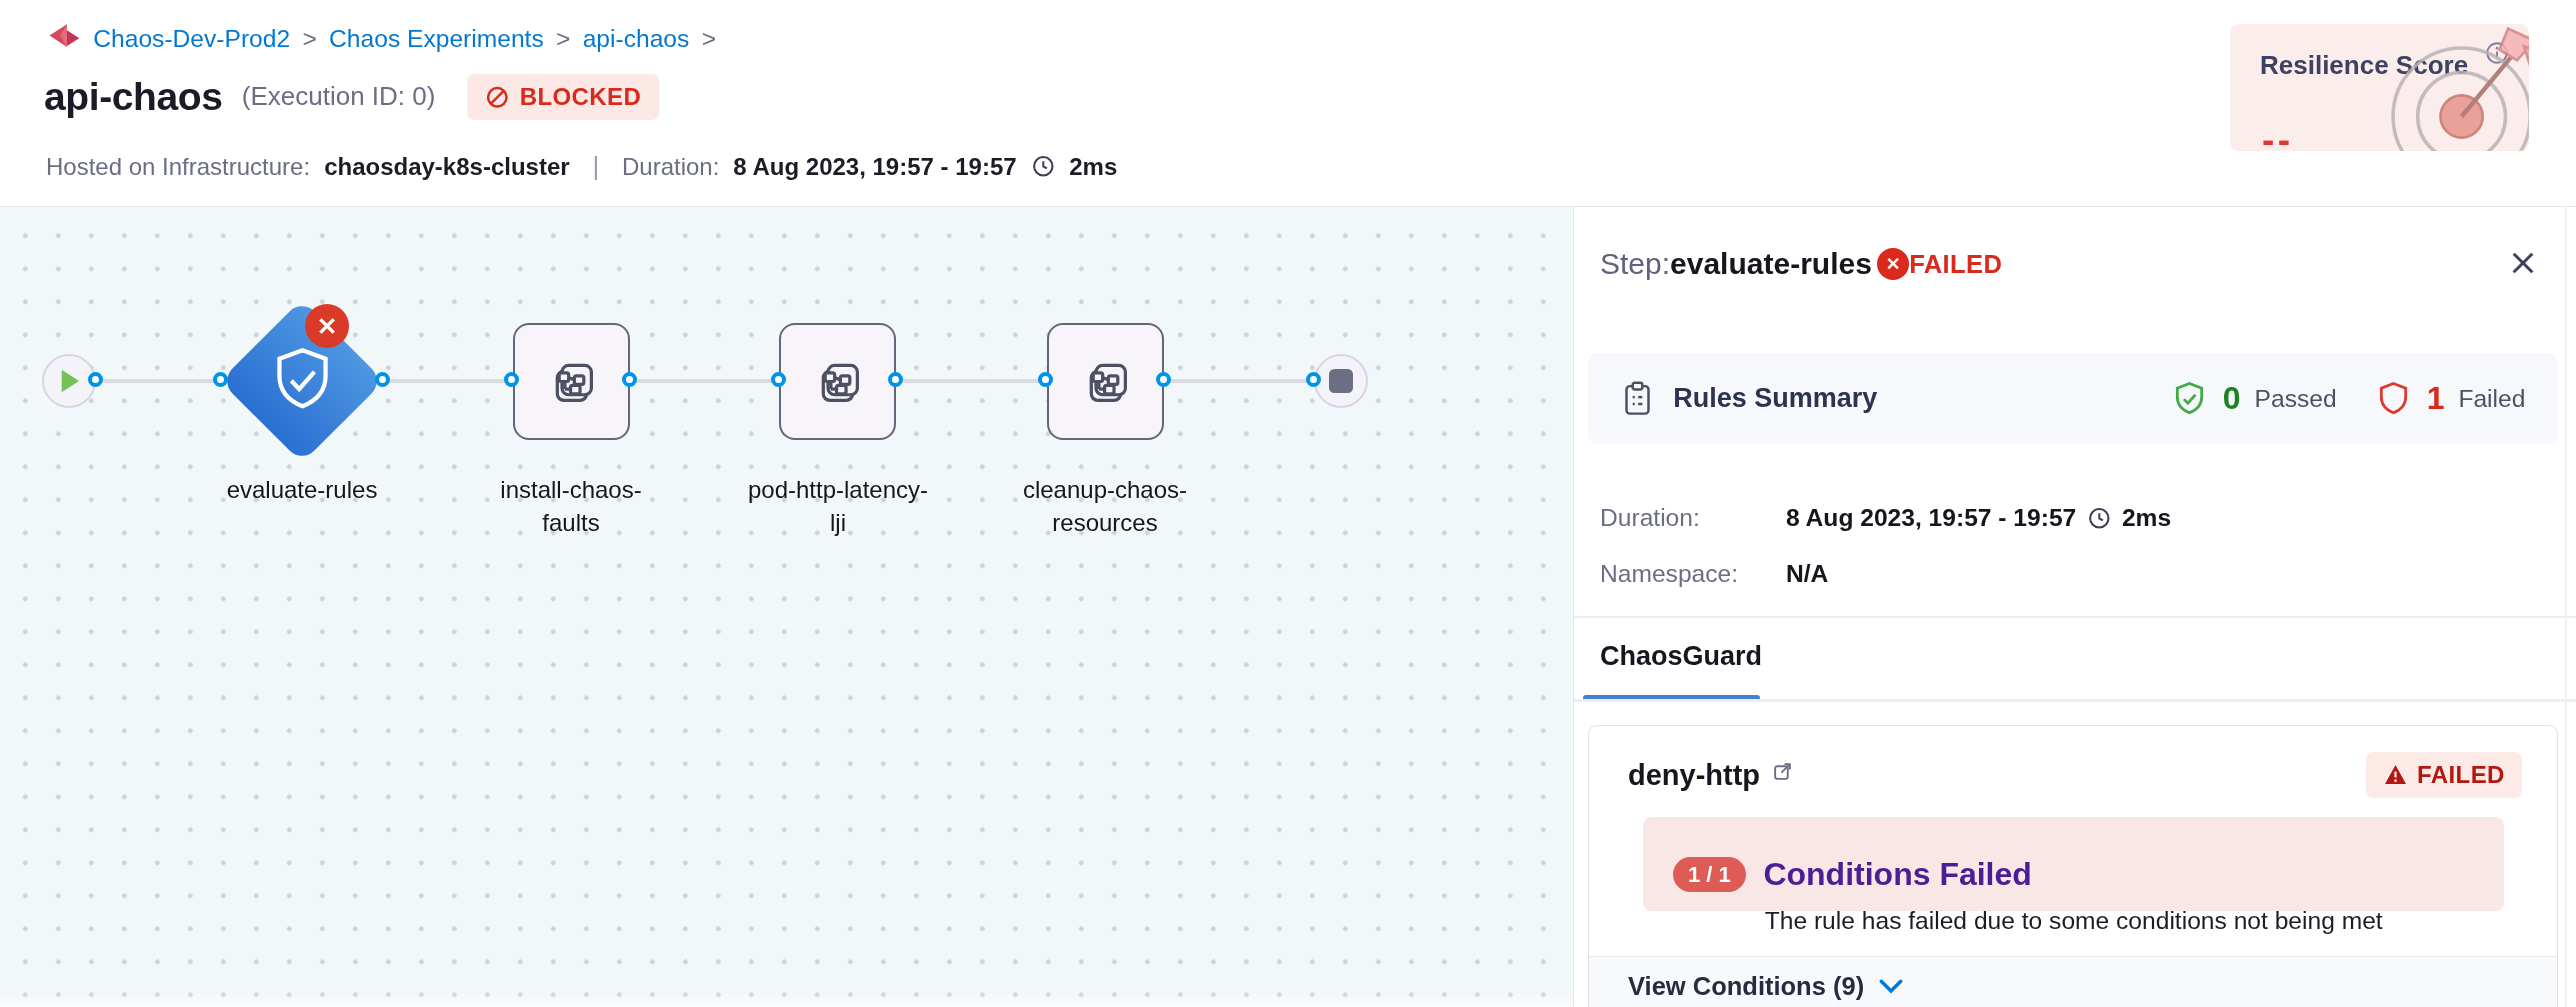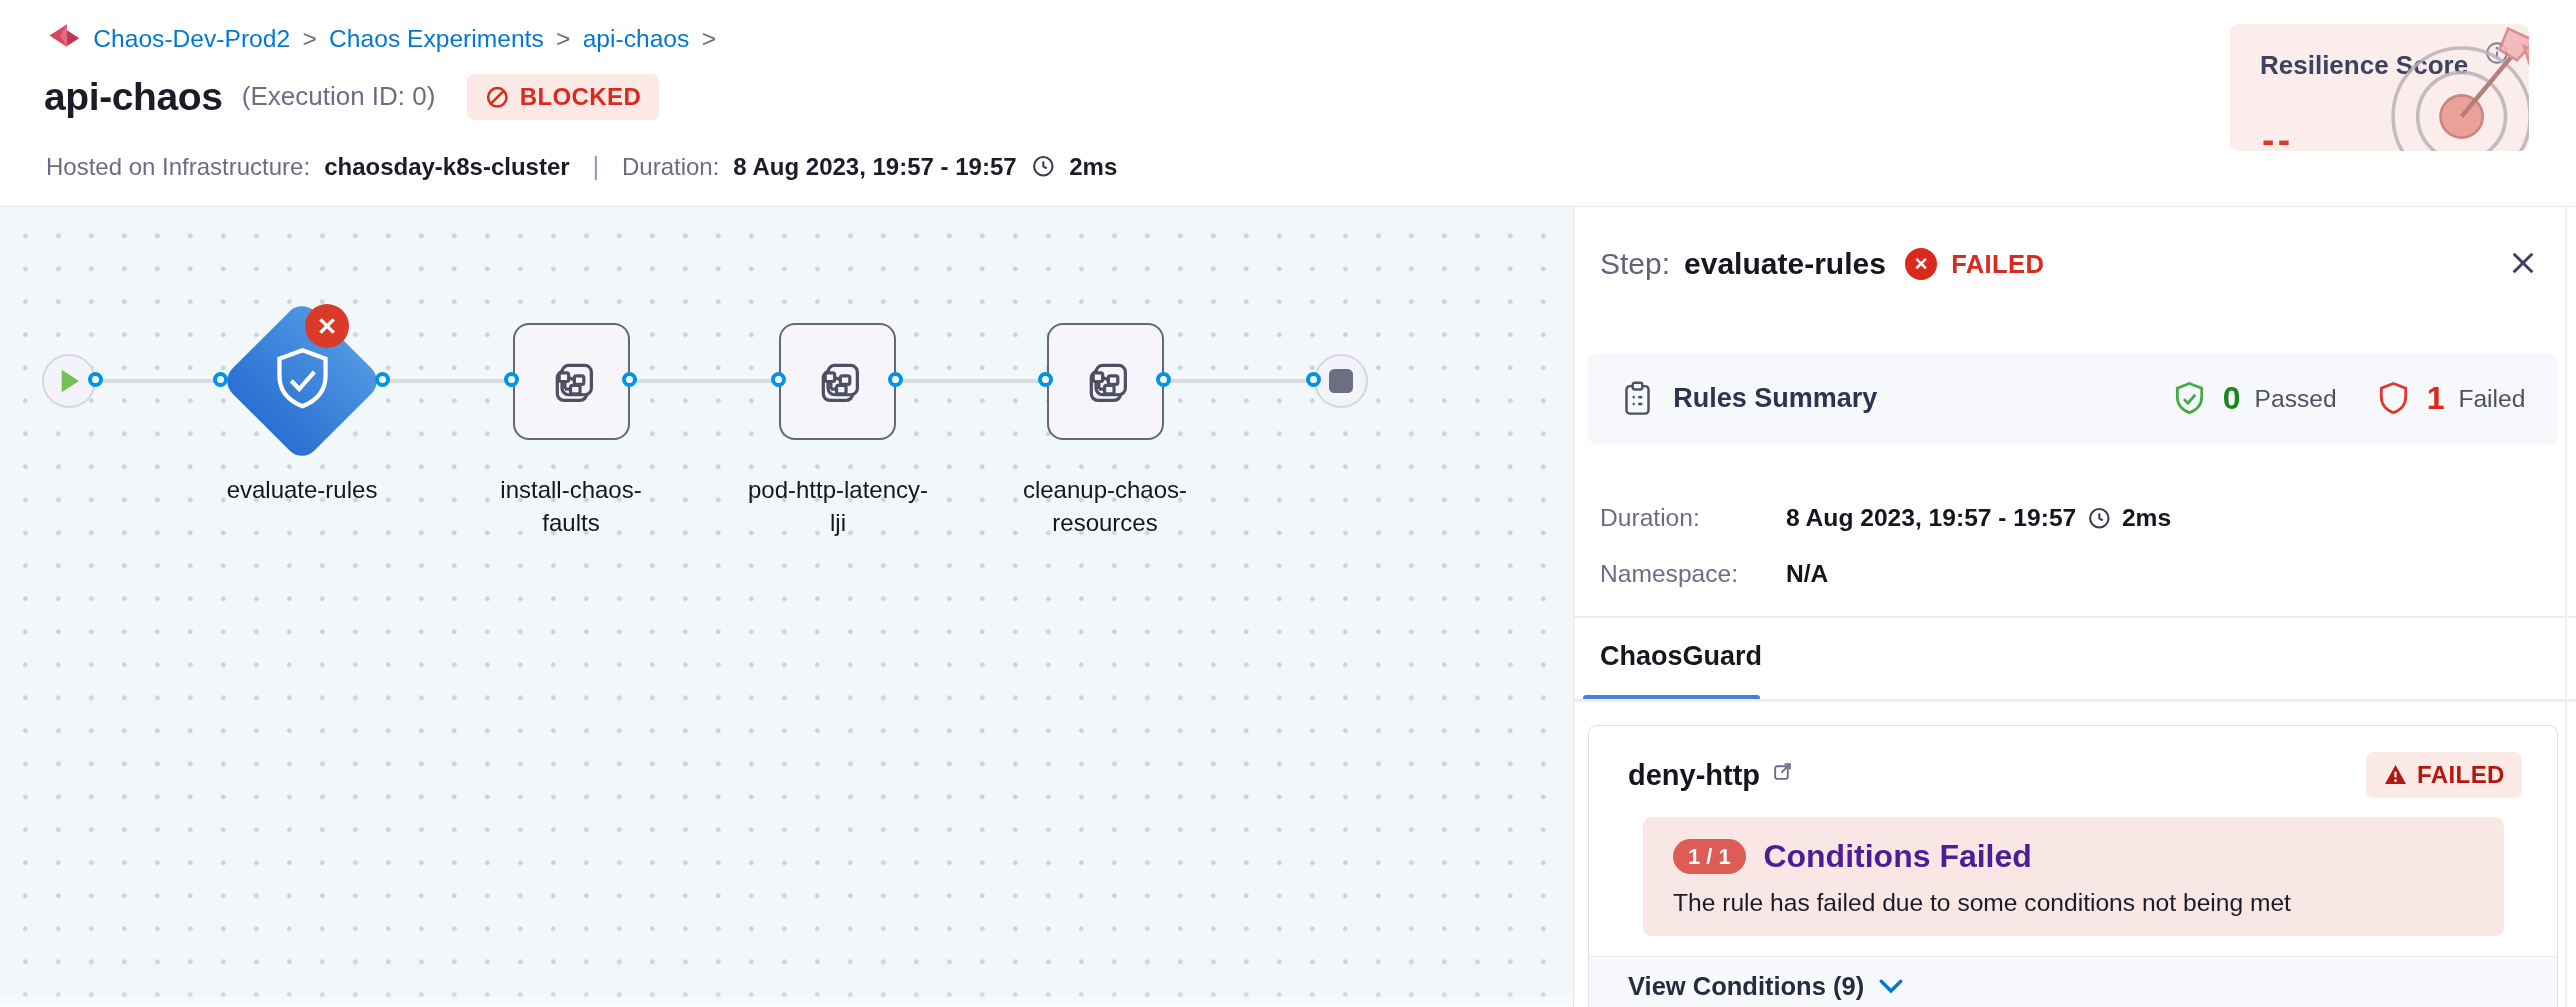--- a/index.html
+++ b/index.html
@@ -57,21 +57,21 @@
                 color:#fff; font-size:24.6px; font-weight:bold; }
   .step-box { position:absolute; top:116px; width:117px; height:117px; background:#f7f4fa;
               border:2.6px solid #64667a; border-radius:16px; z-index:2;
               display:flex; align-items:center; justify-content:center; }
   .node-label { position:absolute; top:267px; width:264px; text-align:center; font-size:24px;
                 line-height:32.5px; color:#15161e; z-index:2; }
 
   
   #panel { position:absolute; left:1573px; top:207px; width:1003px; height:800px; background:#fff;
            border-left:1.8px solid #e4e4ec; }
-  .step-row { position:absolute; left:26px; top:40px; display:flex; align-items:center; gap:14px; }
+  .step-row { position:absolute; left:26px; top:40px; display:flex; align-items:center; }
   .step-label { font-size:30px; color:#60627a; }
   .step-name { font-size:30px; font-weight:bold; color:#15161e; }
   .step-status-icon { width:32px; height:32px; border-radius:50%; background:#da291d; color:#fff;
                       display:flex; align-items:center; justify-content:center; font-size:17.6px;
                       font-weight:bold; margin-left:5.3px; }
   .step-status { font-size:25.5px; font-weight:bold; color:#da291d; letter-spacing:0.4px; }
   .panel-close { position:absolute; right:37px; top:40px; cursor:pointer; }
 
   .summary-bar { position:absolute; left:14px; right:17.6px; top:146px; height:91px;
                  background:#f6f8fb; border-radius:8.8px; display:flex; 
@@ -91,22 +91,22 @@
   .tab-underline { position:absolute; left:8.8px; top:488px; width:177px; height:6.2px; border-radius:4.4px; background:#4181d6; }
   .tab-track { position:absolute; left:0; right:0; top:492px; height:2.6px; background:#ececf2; }
 
   .rule-card { position:absolute; left:14px; right:17.6px; top:518px; height:292px; background:#fff;
                border:1.8px solid #dfe0e8; border-radius:8.8px; overflow:hidden; }
   .rule-head { position:absolute; left:39px; top:33px; display:flex; align-items:center; gap:12.3px; cursor:pointer; }
   .rule-name { font-size:29px; font-weight:bold; color:#15161e; }
   .rule-failed-badge { position:absolute; right:35px; top:26px; background:#fceae7; border-radius:7px;
                        padding:8.8px 17.6px; display:flex; align-items:center; gap:10.5px;
                        font-size:24px; font-weight:bold; color:#b41710; letter-spacing:0.4px; }
-  .cond-box { position:absolute; left:54px; right:53px; top:91px; height:119px; background:#f8e7e5;
-              border-radius:8.8px; padding:21px 30px; }
+  .cond-box { position:absolute; left:54px; right:53px; top:91px; height:94px; background:#f8e7e5;
+              border-radius:8.8px; padding:39px 30px;text-align:center; }
   .cond-row { display:flex; align-items:center; gap:17.6px; }
   .cond-pill { background:#dd5c55; color:#fff; border-radius:878px; padding:4.4px 15px;
                font-size:22px; font-weight:bold; }
   .cond-title { font-size:32px; font-weight:bold; color:#4c1d95; }
   .cond-msg { margin-top:14px; font-size:24.6px; color:#1c1c28; }
   .rule-footer { position:absolute; left:0; right:0; top:230px; bottom:0; background:#f8f9fc;
                  border-top:1.8px solid #e9eaf0; display:flex; align-items:center; gap:14px;
                  padding-left:39px; cursor:pointer; }
   .view-cond { font-size:25.5px; font-weight:bold; color:#262b3f; }
 

